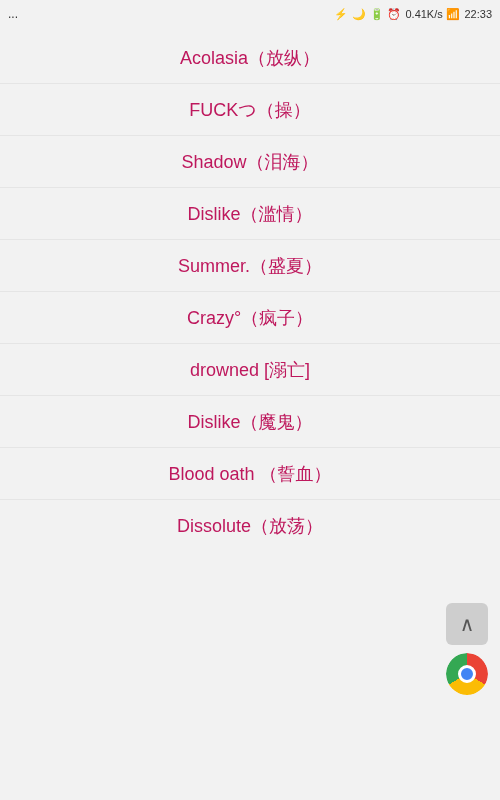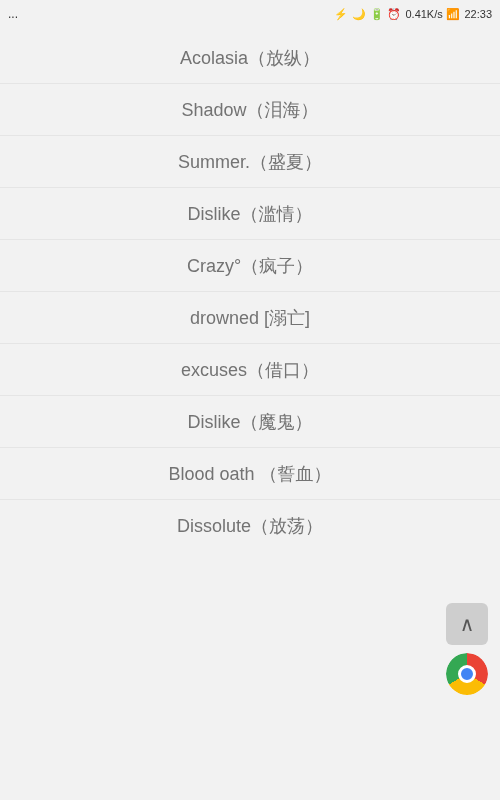--- a/index.html
+++ b/index.html
@@ -49,21 +49,21 @@
 
     .list-item {
       width: 100%;
       height: 52px;
       display: flex;
       align-items: center;
       justify-content: center;
       background-color: #f2f2f2;
       border-bottom: 1px solid #e5e5e5;
       font-size: 18px;
-      color: #737373;
+      color: #be185d;
       text-align: left;
     }
 
     .list-item:last-child {
       border-bottom: none;
     }
 
     .scroll-up-btn {
       position: absolute;
       right: 12px;
@@ -132,26 +132,26 @@
     <span>🔋</span>
     <span>⏰</span>
     <span>0.41K/s</span>
     <span>📶</span>
     <span>22:33</span>
   </div>
 </div>
 
 <div class="content-list" id="list-container">
 <div class="list-item">Acolasia（放纵）</div>
+    <div class="list-item">FUCKつ（操）</div>
     <div class="list-item">Shadow（泪海）</div>
+    <div class="list-item">Dislike（滥情）</div>
     <div class="list-item">Summer.（盛夏）</div>
-    <div class="list-item">Dislike（滥情）</div>
     <div class="list-item">Crazy°（疯子）</div>
     <div class="list-item">drowned [溺亡]</div>
-    <div class="list-item">excuses（借口）</div>
     <div class="list-item">Dislike（魔鬼）</div>
     <div class="list-item">Blood oath （誓血）</div>
     <div class="list-item">Dissolute（放荡）</div>
   </div>
 
 <div class="scroll-up-btn">
   <span>∧</span>
 </div>
 
 <div class="chrome-icon">

